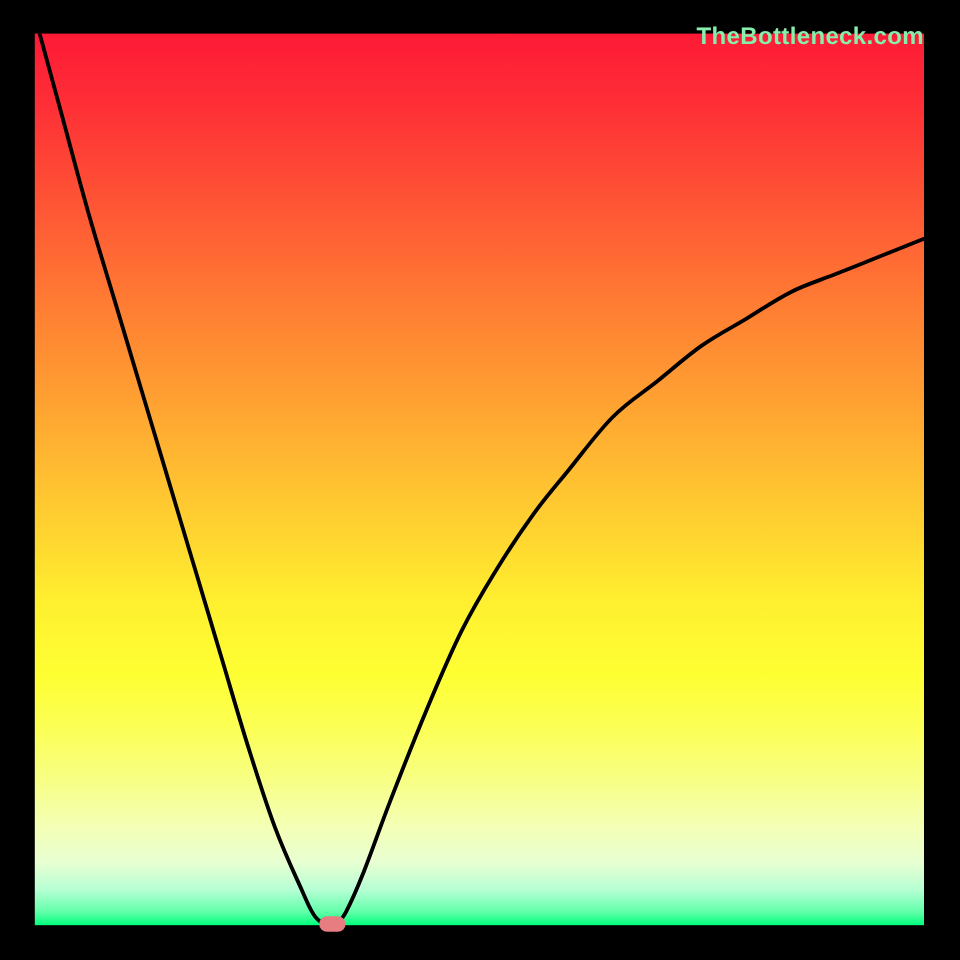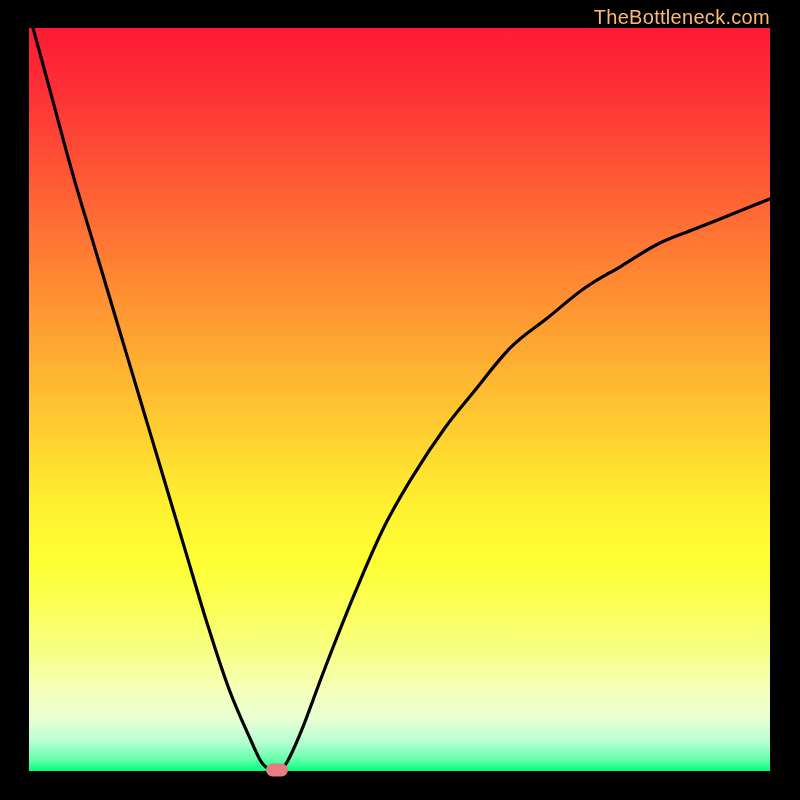--- a/index.html
+++ b/index.html
@@ -47,25 +47,25 @@
   .curve-svg {
     position: absolute;
     left: 29px;
     top: 28px;
     width: 741px;
     height: 743px;
     pointer-events: none;
   }
   .watermark {
     position: absolute;
-    top: 6px;
+    top: 20px;
     right: 30px;
-    color: #fdba74;
+    color: #86efac;
     font-size: 20px;
-    font-weight: 400;
+    font-weight: 700;
     letter-spacing: 0.3px;
   }
   .marker {
     position: absolute;
     width: 22px;
     height: 13px;
     background: #e77d81;
     border-radius: 7px;
     transform: translate(-50%, -50%);
   }

